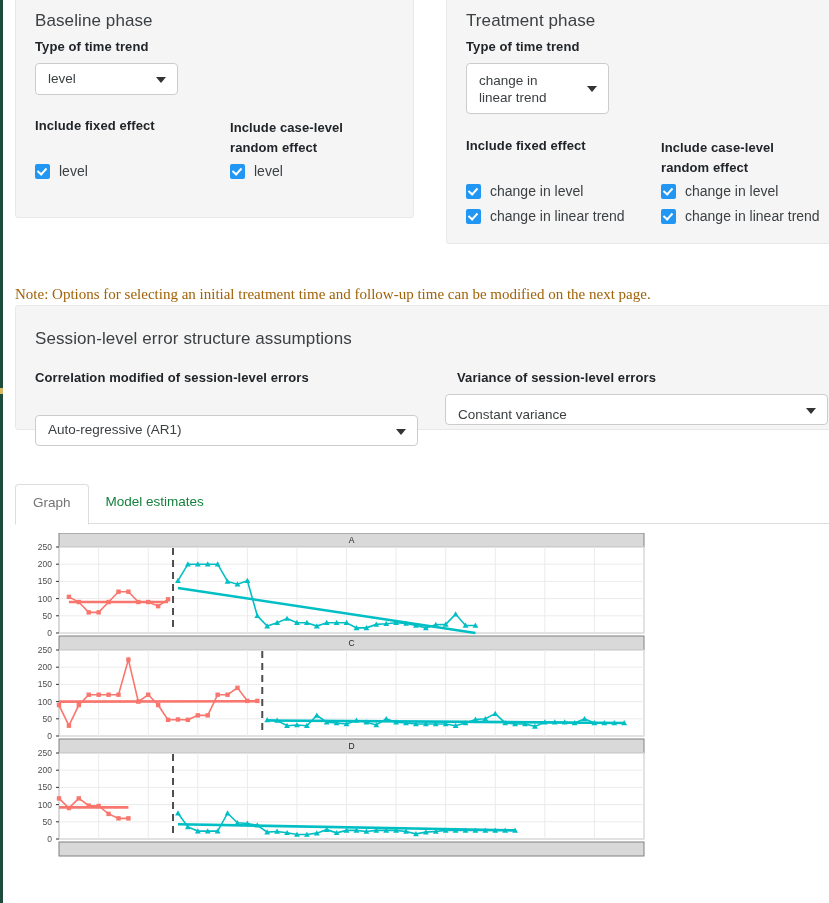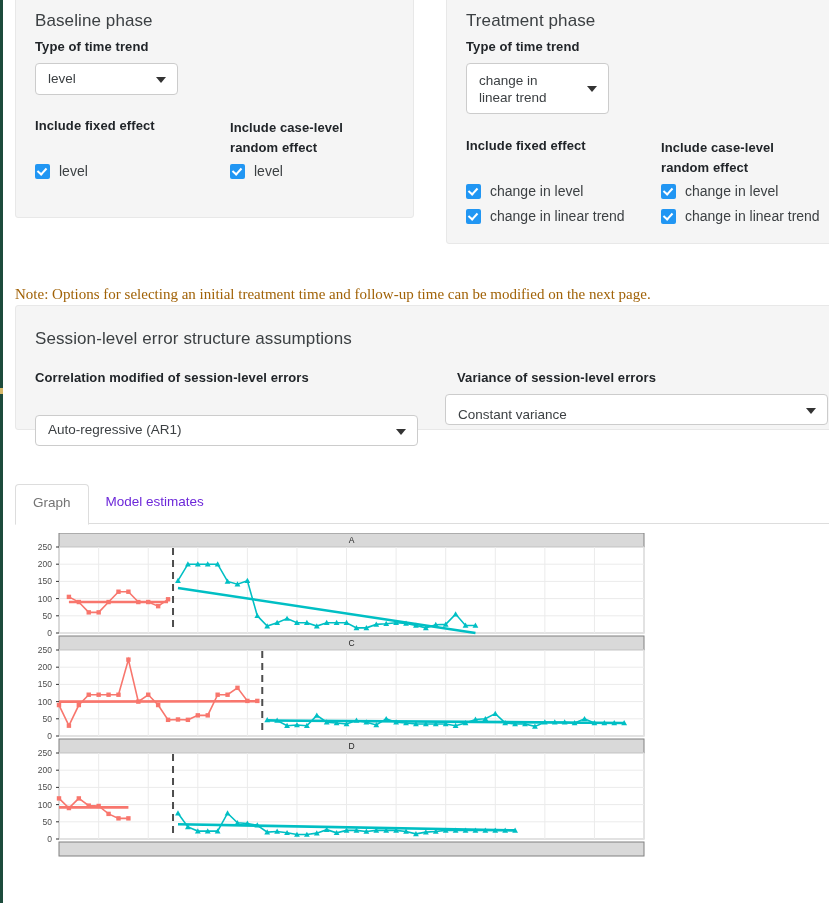--- a/index.html
+++ b/index.html
@@ -85,21 +85,21 @@
   .note {
     position: absolute; left: 15px; top: 286px;
     font-size: 15px; color: #a16207; font-family: Liberation Serif, serif;
   }
 
   
   #tabwrap { position: absolute; left: 15px; top: 484px; width: 832px; }
   .tabs { display: flex; height: 40px; border-bottom: 1px solid #ddd; }
   .tab {
     font-size: 13.5px; padding: 10px 17px 0 17px; height: 41px;
-    color: #6d28d9; cursor: pointer;
+    color: #15803d; cursor: pointer;
   }
   .tab.active {
     color: #737373;
     background: #fff;
     border: 1px solid #ddd;
     border-bottom: 1px solid #fff;
     border-radius: 4px 4px 0 0;
     margin-bottom: -1px;
   }
 

